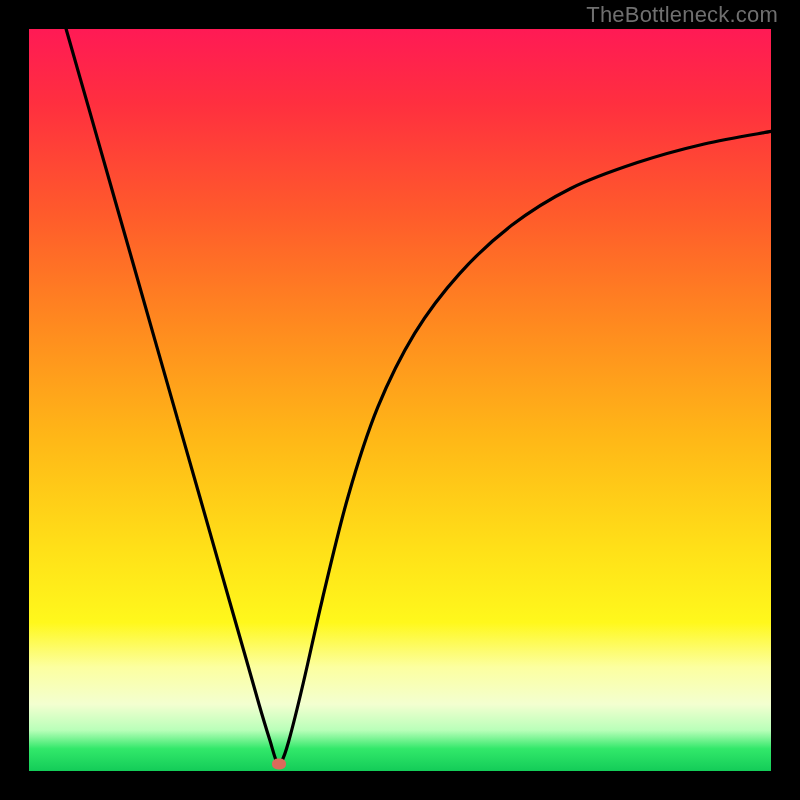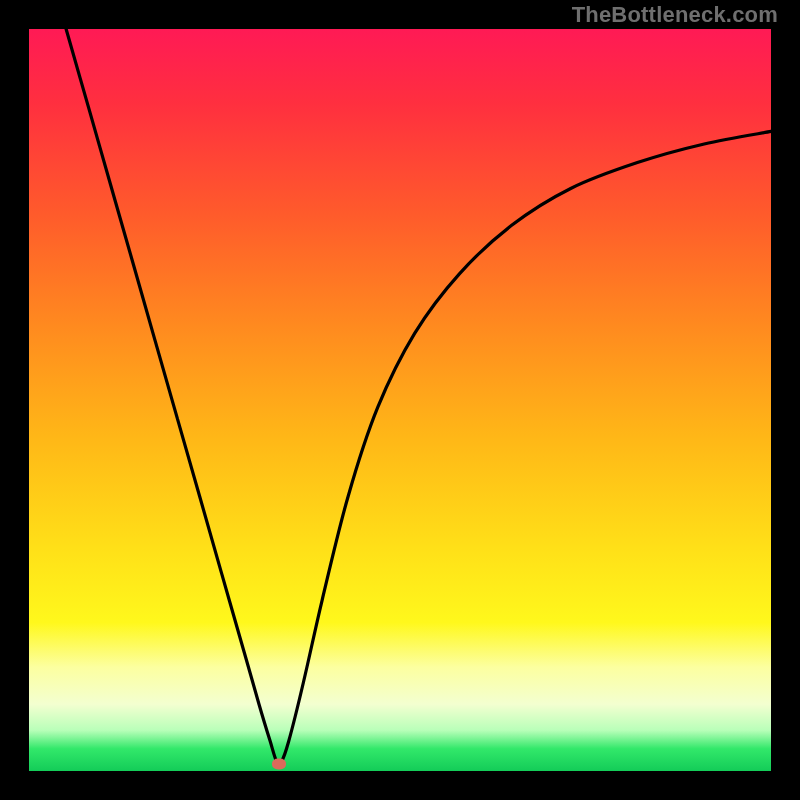--- a/index.html
+++ b/index.html
@@ -16,21 +16,21 @@
     width: 800px;
     height: 800px;
     background: #000;
   }
   .attribution {
     position: absolute;
     top: 2px;
     right: 22px;
     color: #6f6f6f;
     font-size: 22px;
-    font-weight: 700;
+    font-weight: 400;
     letter-spacing: 0.2px;
   }
   .plot-area {
     position: absolute;
     left: 29px;
     top: 29px;
     width: 742px;
     height: 742px;
     
     background: linear-gradient(

